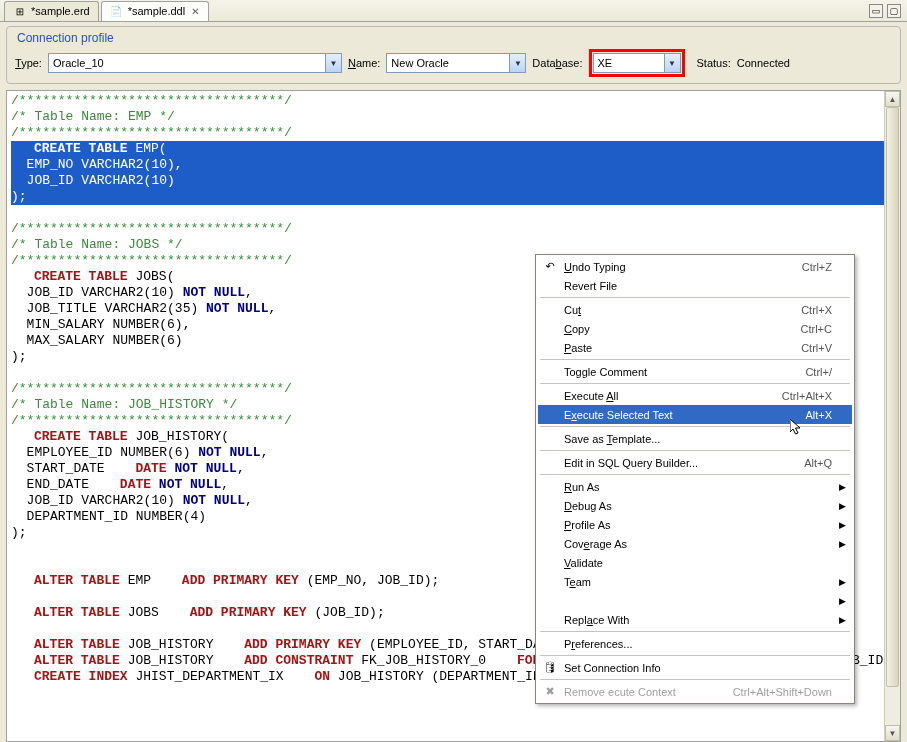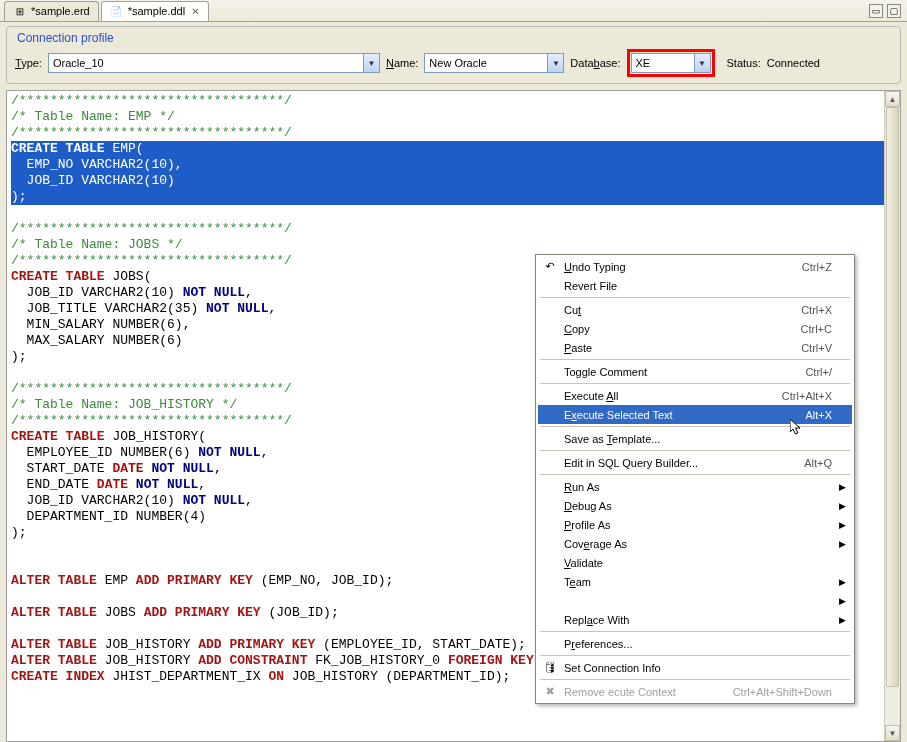--- a/index.html
+++ b/index.html
@@ -83,23 +83,23 @@
     padding-left: 4px;
     cursor: pointer;
   }
   .combo .arrow {
     width: 16px; height: 18px;
     background: linear-gradient(to bottom,#e6eefc,#bcd3f5);
     border-left: 1px solid #7f9db9;
     display: flex; align-items: center; justify-content: center;
     color: #333; font-size: 8px;
   }
-  .combo.type { width: 332px; }
+  .combo.type { width: 294px; }
   .combo.name { width: 140px; gap: 44px; }
-  .combo.db { width: 80px; }
+  .combo.db { width: 88px; }
   .db-highlight {
     border: 3px solid #ff0000;
     padding: 1px;
     display: inline-flex;
   }
   .editor-wrap {
     position: relative;
     margin: 0 6px 6px 6px;
     border: 1px solid #a0a0a0;
     background: #fff;
@@ -131,21 +131,21 @@
   .code {
     font-family: "Courier New", monospace;
     font-size: 13px;
     line-height: 16px;
     padding: 2px 0 2px 4px;
     white-space: pre;
     color: #000;
   }
   .line { height: 16px; }
   .cm-comment { color: #3b8a3b; }
-  .cm-kw { color: #a31515; font-weight: bold; }
+  .cm-kw { color: #a31515; font-weight: bold; margin-left: 23px; }
   .cm-nn { color: #000080; font-weight: bold; }
   .sel {
     background: #1e5cc7;
     color: #fff !important;
     display: inline-block;
     width: calc(100% - 16px);
   }
   .sel * { color: #fff !important; }
   .ctxmenu {
     position: absolute;

